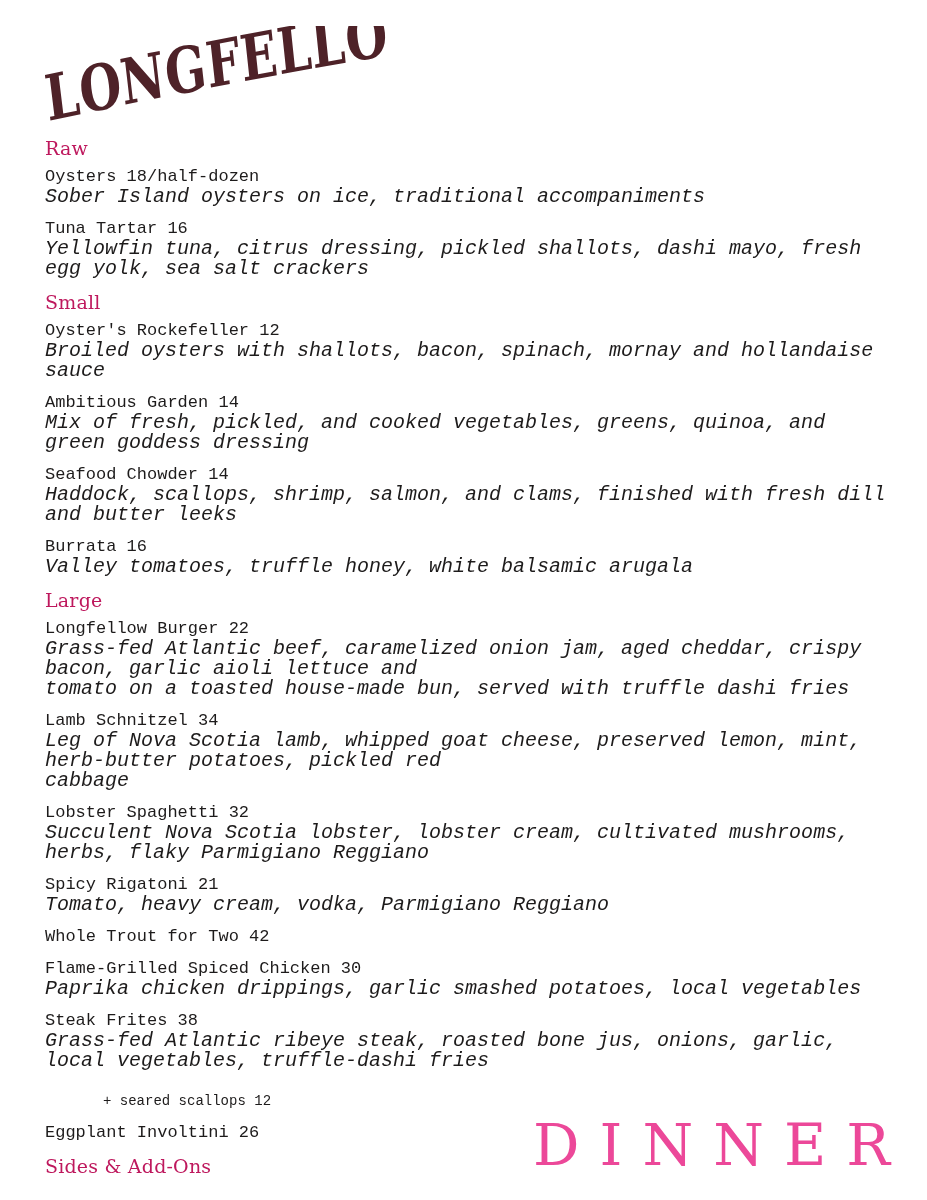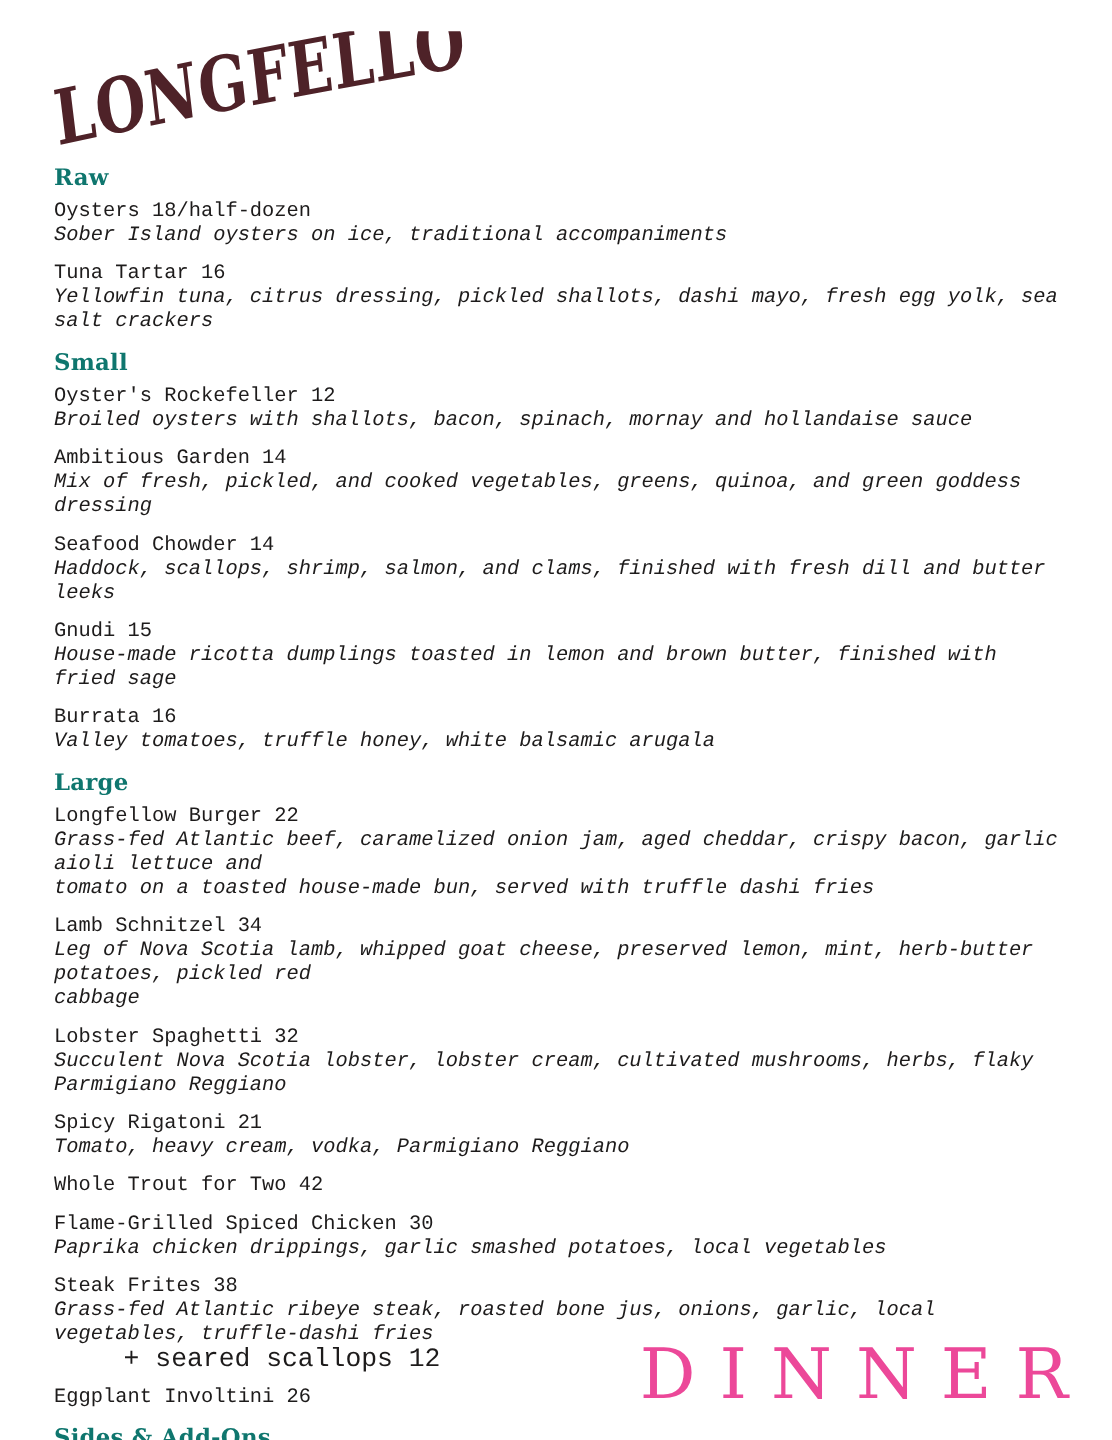--- a/index.html
+++ b/index.html
@@ -25,41 +25,42 @@
   }
   .logo-wrap svg text {
     font-family: "DejaVu Serif", "Liberation Serif", serif;
     font-weight: bold;
     fill: #4e2228;
     letter-spacing: 0.5px;
   }
   .section { margin: 0; }
   .section-heading {
     font-size: 19px;
-    font-weight: bold;
-    color: #0f766e;
+    font-weight: normal;
+    color: #be185d;
     margin: 7px 0;
     line-height: 23px;
     letter-spacing: 0.2px;
   }
   .item { margin-bottom: 12px; font-family: Liberation Mono, monospace; }
   .item-name {
     font-size: 17px;
     line-height: 20px;
   }
   .item-desc {
-    font-size: 17px;
+    font-size: 20px;
     font-style: italic;
     line-height: 20px;
     white-space: pre-line;
   }
   .item-addon {
-    font-size: 22px;
+    font-size: 14px;
     line-height: 20px;
     padding-left: 58px;
+    margin-top: 20px;
   }
   .dinner-wordmark {
     position: absolute;
     right: 37px;
     bottom: 26px;
     font-size: 58px;
     line-height: 1;
     letter-spacing: 20px;
     margin-right: -20px;
     color: #ec4899;
@@ -105,24 +106,20 @@
     </div>
     <div class="item">
       <div class="item-name">Ambitious Garden 14</div>
       <div class="item-desc">Mix of fresh, pickled, and cooked vegetables, greens, quinoa, and green goddess dressing</div>
     </div>
     <div class="item">
       <div class="item-name">Seafood Chowder 14</div>
       <div class="item-desc">Haddock, scallops, shrimp, salmon, and clams, finished with fresh dill and butter leeks</div>
     </div>
     <div class="item">
-      <div class="item-name">Gnudi 15</div>
-      <div class="item-desc">House-made ricotta dumplings toasted in lemon and brown butter, finished with fried sage</div>
-    </div>
-    <div class="item">
       <div class="item-name">Burrata 16</div>
       <div class="item-desc">Valley tomatoes, truffle honey, white balsamic arugala</div>
     </div>
   </div>
 
   <div class="section">
     <div class="section-heading">Large</div>
     <div class="item">
       <div class="item-name">Longfellow Burger 22</div>
       <div class="item-desc">Grass-fed Atlantic beef, caramelized onion jam, aged cheddar, crispy bacon, garlic aioli lettuce and

